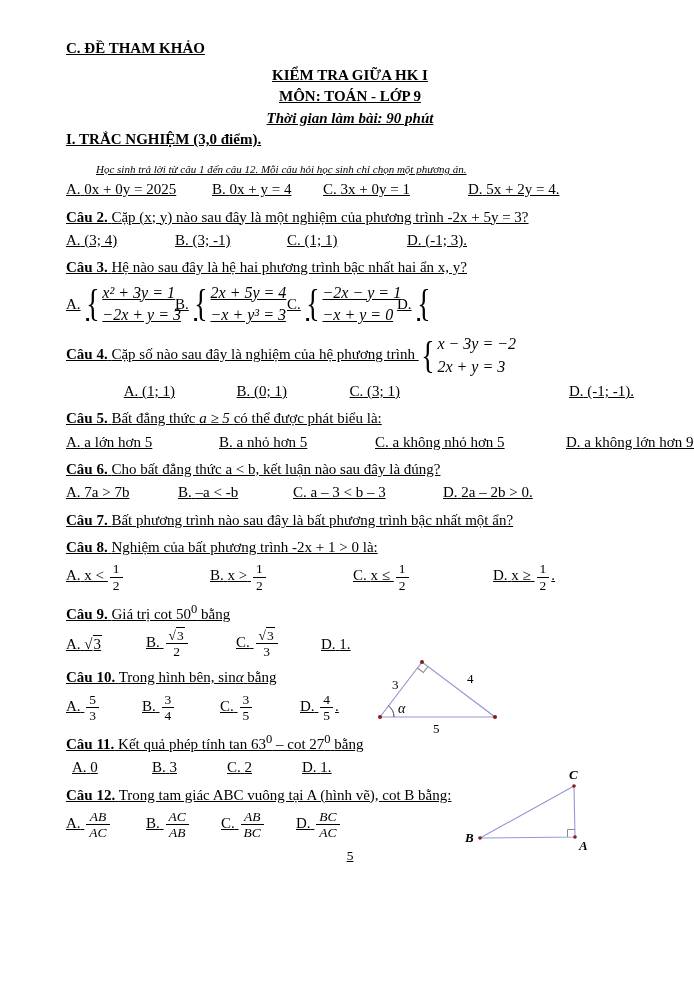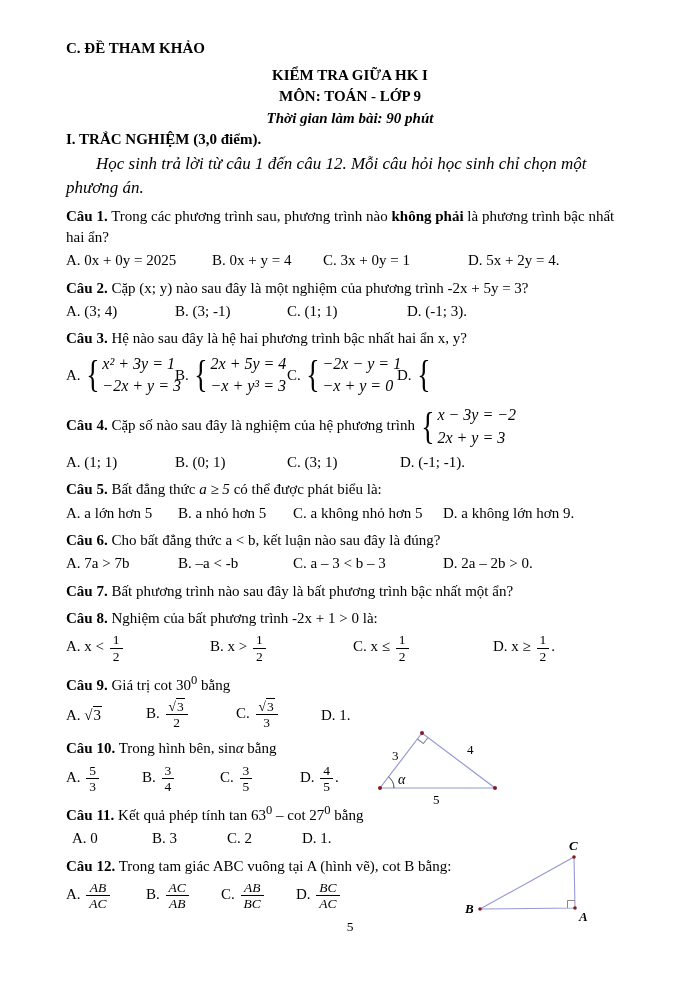--- a/index.html
+++ b/index.html
@@ -1,39 +1,39 @@
 <!DOCTYPE html>
 <html><head>
 <meta charset="utf-8">
 <style>
   html,body{margin:0;padding:0;background:#fff;}
   body{
     width:694px;height:982px;overflow:hidden;position:relative;
     font-family:"Liberation Serif","DejaVu Serif",serif;
     font-size:15px;color:#000;
   }
-  .page{box-sizing:border-box;width:694px;padding:40px 60px 0 66px;}
+  .page{box-sizing:border-box;width:694px;padding:40px 60px 0 66px;text-decoration:underline;}
   .b{font-weight:bold;}
   .c{text-align:center;line-height:1.42;}
   .sec{font-weight:bold;margin-bottom:8px;}
   .bi{font-weight:bold;font-style:italic;}
   .part{font-weight:bold;line-height:1.4;}
-  .instr{font-style:italic;font-size:17px;text-indent:30px;line-height:1.4;margin-top:2px;}
+  .instr{font-style:italic;font-size:11px;text-indent:30px;line-height:1.4;margin-top:12px;}
 
   .qblock{position:relative;}
   .qtext{margin:7px 0 3px;line-height:1.36;}
   .orow{display:grid;margin:2px 0 7px;align-items:center;line-height:1.35;}
   .opt{white-space:nowrap;}
   .optsys{display:flex;align-items:center;gap:3px;white-space:nowrap;}
 
   .row-q1{grid-template-columns:146px 111px 145px auto;}
   .row-q2{grid-template-columns:109px 112px 120px auto;}
   .row-q3{grid-template-columns:109px 112px 110px auto;margin-top:4px;}
-  .row-q4{grid-template-columns:109px 112px 113px auto;}
-  .row-q5{grid-template-columns:112px 115px 150px auto;}
+  .row-q4{grid-template-columns:109px 112px 113px auto;text-align:right;}
+  .row-q5{grid-template-columns:112px 115px 150px auto;gap:41px;}
   .row-q6{grid-template-columns:112px 115px 150px auto;}
   .row-q7{grid-template-columns:112px 112px 117px auto;}
   .row-q8{grid-template-columns:144px 143px 140px auto;}
   .row-q9{grid-template-columns:80px 90px 85px auto;}
   .row-q10{grid-template-columns:76px 78px 80px auto;}
   .row-q11{grid-template-columns:80px 75px 75px auto;margin-left:6px;}
   .row-q12{grid-template-columns:80px 75px 75px auto;}
 
   .frac{display:inline-flex;flex-direction:column;vertical-align:middle;
         text-align:center;line-height:1.12;font-size:13.5px;margin:1px 2px;}
@@ -65,24 +65,20 @@
 <div class="page">
 
   <div class="sec">C. ĐỀ THAM KHẢO</div>
   <div class="c b">KIỂM TRA GIỮA HK I</div>
   <div class="c b">MÔN: TOÁN - LỚP 9</div>
   <div class="c bi">Thời gian làm bài: 90 phút</div>
   <div class="part">I. TRẮC NGHIỆM (3,0 điểm).</div>
   <div class="instr">Học sinh trả lời từ câu 1 đến câu 12. Mỗi câu hỏi học sinh chỉ chọn một phương án.</div>
 
   <div class="qblock">
-    <p class="qtext"><b>Câu 1.</b>
-      <span>Trong các phương trình sau, phương trình nào</span>
-      <b>không phải</b>
-      <span>là phương trình bậc nhất hai ẩn?</span></p>
     <div class="orow row-q1">
       <span class="opt"><span>A.</span> <span>0x + 0y = 2025</span></span>
       <span class="opt"><span>B.</span> <span>0x + y = 4</span></span>
       <span class="opt"><span>C.</span> <span>3x + 0y = 1</span></span>
       <span class="opt"><span>D.</span> <span>5x + 2y = 4.</span></span>
     </div>
   </div>
 
   <div class="qblock">
     <p class="qtext"><b>Câu 2.</b>
@@ -203,21 +199,21 @@
           </span><span></span></span>
       <span class="opt"><span>D.</span> <span>x ≥</span> <span class="frac">
             <span class="num">1</span>
             <span class="den">2</span>
           </span><span>.</span></span>
     </div>
   </div>
 
   <div class="qblock">
     <p class="qtext"><b>Câu 9.</b>
-      <span>Giá trị cot 30</span><sup>0</sup>
+      <span>Giá trị cot 50</span><sup>0</sup>
       <span>bằng</span></p>
     <div class="orow row-q9">
       <span class="opt"><span>A.</span> <span class="sqrt"><span>√</span><span class="rad">3</span></span></span>
       <span class="opt"><span>B.</span> <span class="frac">
             <span class="num"><span class="sqrt"><span>√</span><span class="rad">3</span></span></span>
             <span class="den">2</span>
           </span></span>
       <span class="opt"><span>C.</span> <span class="frac">
             <span class="num"><span class="sqrt"><span>√</span><span class="rad">3</span></span></span>
             <span class="den">3</span>

